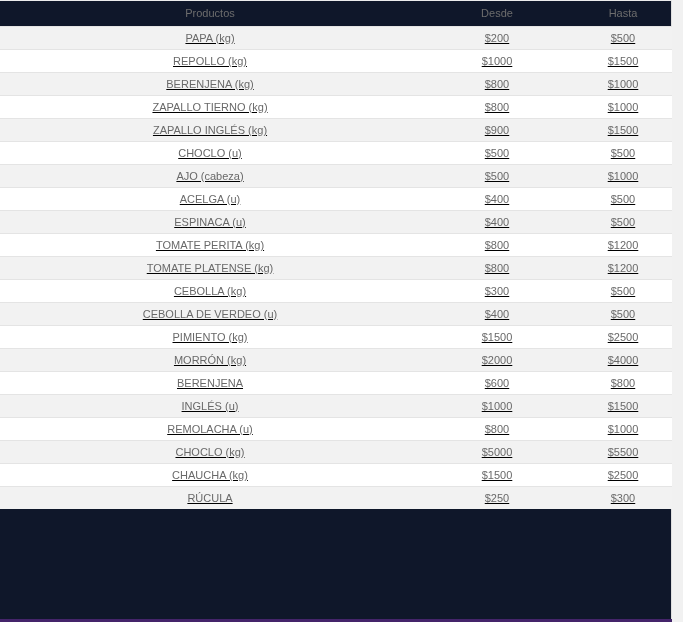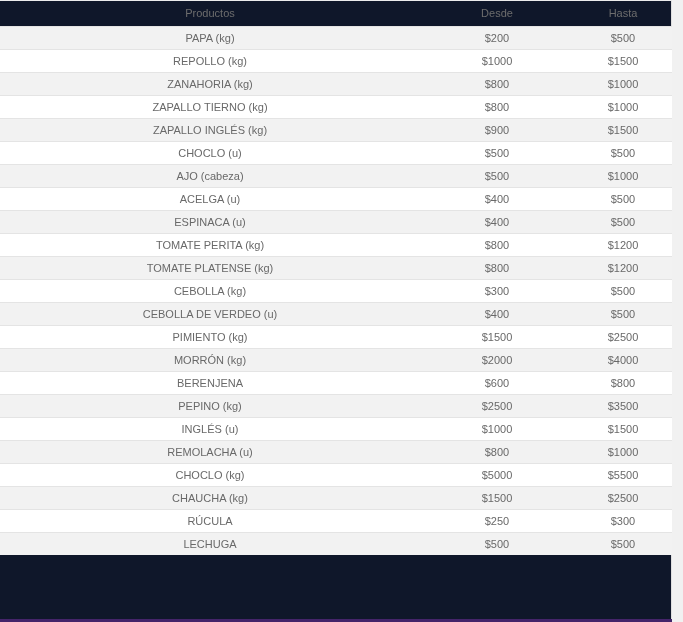--- a/index.html
+++ b/index.html
@@ -27,21 +27,21 @@
   }
   table.price-table {
     width: 672px;
     border-collapse: collapse;
     table-layout: fixed;
   }
   col.c-producto { width: 420px; }
   col.c-desde    { width: 154px; }
   col.c-hasta    { width: 98px;  }
   thead tr { height: 25px; }
-  tbody tr { height: 23px; }
+  tbody tr { height: 23px; text-decoration: underline; }
   th, td {
     font-size: 11px;
     font-weight: 400;
     color: #696969;
     text-align: center;
     vertical-align: middle;
     padding: 0 4px;
     border-top: 1px solid #e4e4e4;
     white-space: nowrap;
     overflow: hidden;
@@ -80,21 +80,21 @@
     <td>PAPA (kg)</td>
     <td>$200</td>
     <td>$500</td>
   </tr>
           <tr>
     <td>REPOLLO (kg)</td>
     <td>$1000</td>
     <td>$1500</td>
   </tr>
           <tr>
-    <td>ZANAHORIA (kg)</td>
+    <td>BERENJENA (kg)</td>
     <td>$800</td>
     <td>$1000</td>
   </tr>
           <tr>
     <td>ZAPALLO TIERNO (kg)</td>
     <td>$800</td>
     <td>$1000</td>
   </tr>
           <tr>
     <td>ZAPALLO INGLÉS (kg)</td>
@@ -150,25 +150,20 @@
     <td>MORRÓN (kg)</td>
     <td>$2000</td>
     <td>$4000</td>
   </tr>
           <tr>
     <td>BERENJENA</td>
     <td>$600</td>
     <td>$800</td>
   </tr>
           <tr>
-    <td>PEPINO (kg)</td>
-    <td>$2500</td>
-    <td>$3500</td>
-  </tr>
-          <tr>
     <td>INGLÉS (u)</td>
     <td>$1000</td>
     <td>$1500</td>
   </tr>
           <tr>
     <td>REMOLACHA (u)</td>
     <td>$800</td>
     <td>$1000</td>
   </tr>
           <tr>
@@ -179,22 +174,17 @@
           <tr>
     <td>CHAUCHA (kg)</td>
     <td>$1500</td>
     <td>$2500</td>
   </tr>
           <tr>
     <td>RÚCULA</td>
     <td>$250</td>
     <td>$300</td>
   </tr>
-          <tr>
-    <td>LECHUGA</td>
-    <td>$500</td>
-    <td>$500</td>
-  </tr>
         </tbody>
     </table>
     <div class="bottom-accent"></div>
   </div>
 </div>
 
 </body></html>

